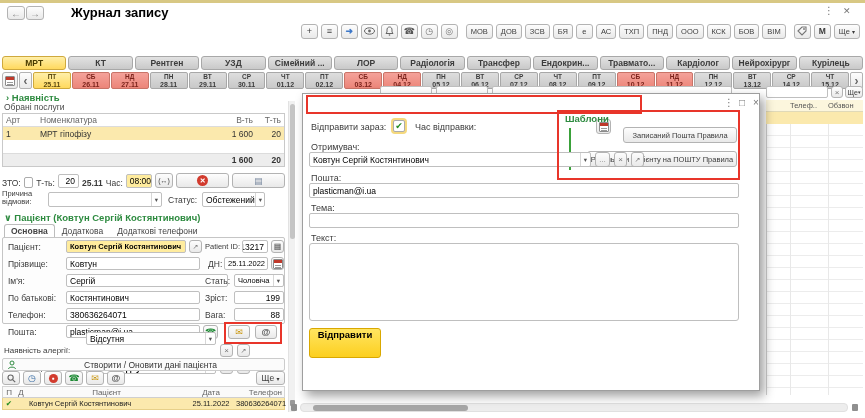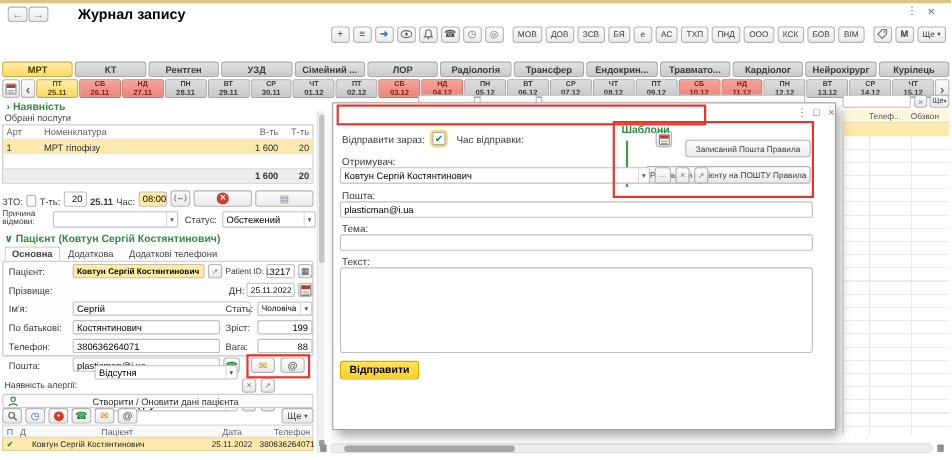--- a/index.html
+++ b/index.html
@@ -121,21 +121,21 @@
   .rc-blank { width:24px; }
   .rc-tel { width:38px; }
   .rc-obz { width:35px; }
   .rt-sep { top:100px; width:1px; height:295px; background:#e8e8e8; }
 
   
   #dialog { left:302px; top:93px; width:458px; height:298px; background:#fff; border:1px solid #9e9e9e; box-shadow:4px 5px 10px rgba(0,0,0,0.38); z-index:50; }
   #dialog .lbl { font-size:9px; }
   #dlg-title { left:10px; top:5px; font-size:11px; font-weight:bold; color:#000; white-space:nowrap; }
   .tpl-btn { position:absolute; height:16px; font-size:7.5px; }
-  #send-btn { left:6px; top:234px; width:72px; height:17px; background:linear-gradient(#ffe561,#fccf1f); border:1px solid #d9a800; border-radius:3px; font-size:9.5px; font-weight:bold; color:#000; display:flex; align-items:center; justify-content:center; }
+  #send-btn { left:6px; top:234px; width:72px; height:30px; background:linear-gradient(#ffe561,#fccf1f); border:1px solid #d9a800; border-radius:3px; font-size:9.5px; font-weight:bold; color:#000; display:flex; align-items:flex-start; justify-content:center; }
   .chk-glow { box-shadow:0 0 0 2px #f5d97e; }
 
   svg { display:block; }
 </style>
 </head>
 <body>
 
 <div id="topstrip" class="abs"></div>
 
 <button class="btn navbtn abs" style="left:7px; top:6px;">
@@ -443,21 +443,21 @@
     <button class="btn" style="width:64px; height:15px;">
         <span style="color:#7a8aa0; font-size:9px;">▤</span>
       </button>
   </div>
 
   <div class="abs" style="left:0; top:90px; width:44px; font-size:7.5px; color:#3b3b3b; line-height:8px;">Причина відмови:</div>
   <div class="abs inp" style="left:46px; top:92px; width:114px; height:15px;">
       <span class="combo-arrow">▾</span>
     </div>
   <span class="abs lbl" style="left:166px; top:95px;">Статус:</span>
-  <div class="abs inp" style="left:200px; top:92px; width:85px; height:15px;">
+  <div class="abs inp" style="left:200px; top:92px; width:63px; height:15px;">
       <span>Обстежений</span>
       <span class="combo-arrow">▾</span>
     </div>
 
   <div class="abs green" style="left:2px; top:112px; font-size:9.5px;text-align:center;">
     <span>∨</span>
     <span>Пацієнт (Ковтун Сергій Костянтинович)</span>
   </div>
 
   <div class="abs flex" style="left:2px; top:124px; height:13px;">
@@ -474,20 +474,21 @@
   <button class="abs btn mini-btn" style="left:187px; top:140px;">
       <span style="font-size:7px; color:#777;">↗</span>
     </button>
   <span class="abs lbl" style="left:203px; top:142px; font-size:7.5px;">Patient ID:</span>
   <div class="abs inp right" style="left:240px; top:140px; width:26px; height:13px;">13217</div>
   <button class="abs btn mini-btn" style="left:269px; top:140px;">
       <span style="font-size:8px; color:#555;">▦</span>
     </button>
 
   <span class="abs lbl" style="left:6px; top:159px;">Прізвище:</span>
+  <div class="abs inp" style="left:64px; top:157px; width:134px; height:13px;">Ковтун</div>
   <span class="abs lbl" style="left:206px; top:159px;">ДН:</span>
   <div class="abs inp" style="left:222px; top:157px; width:44px; height:13px; font-size:7.5px;">25.11.2022</div>
   <button class="abs btn mini-btn" style="left:269px; top:157px;">
       <span class="cal-icon"></span>
     </button>
 
   <span class="abs lbl" style="left:6px; top:176px;">Ім'я:</span>
   <div class="abs inp" style="left:64px; top:174px; width:162px; height:13px;">Сергій</div>
   <span class="abs lbl" style="left:203px; top:176px;">Стать:</span>
   <div class="abs inp" style="left:232px; top:174px; width:50px; height:13px; font-size:7.5px;">

